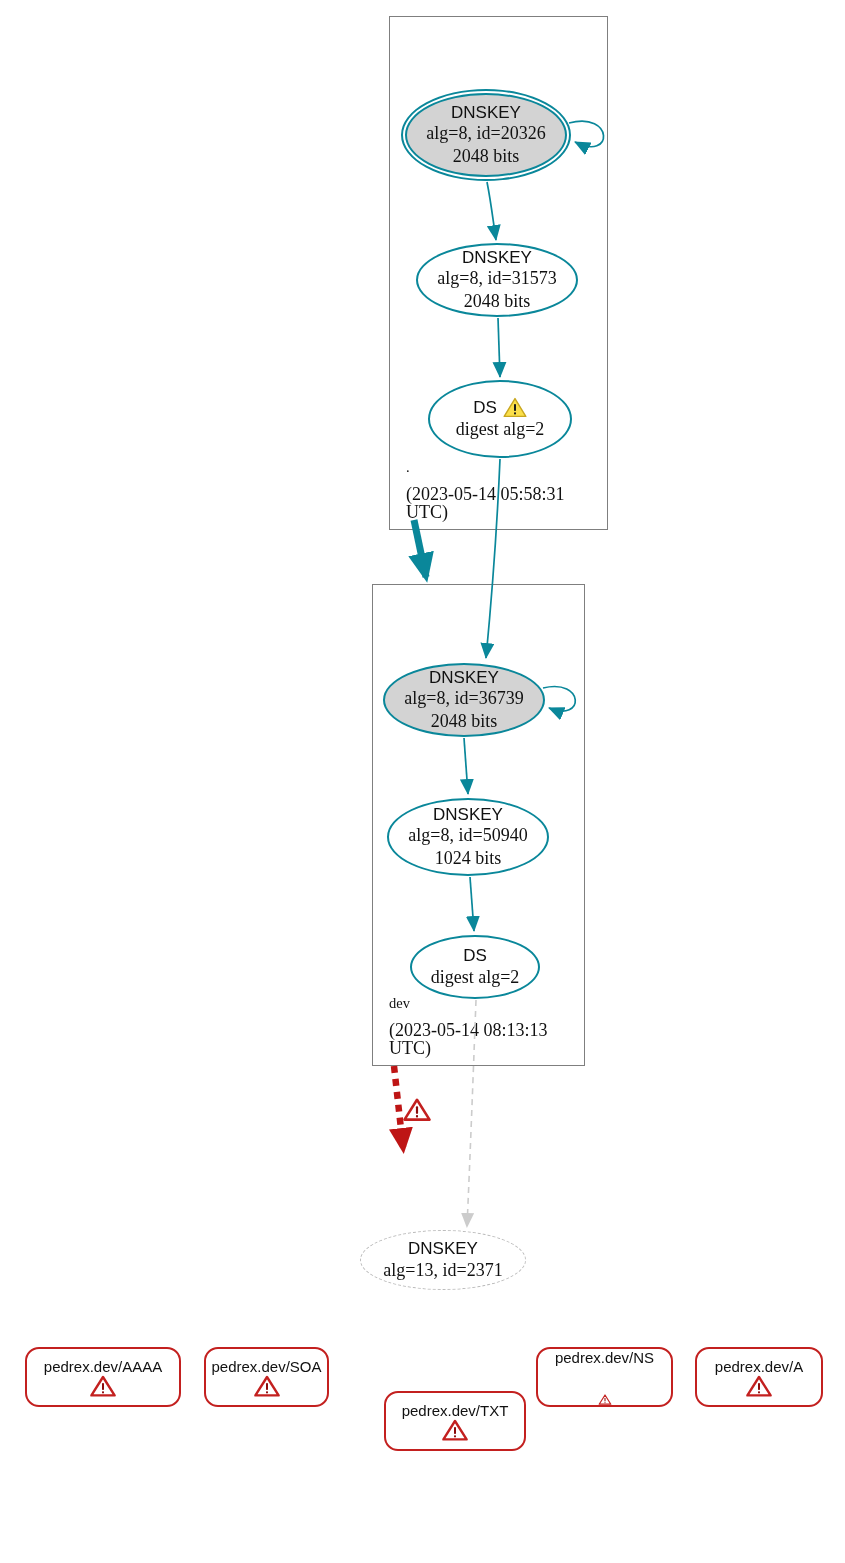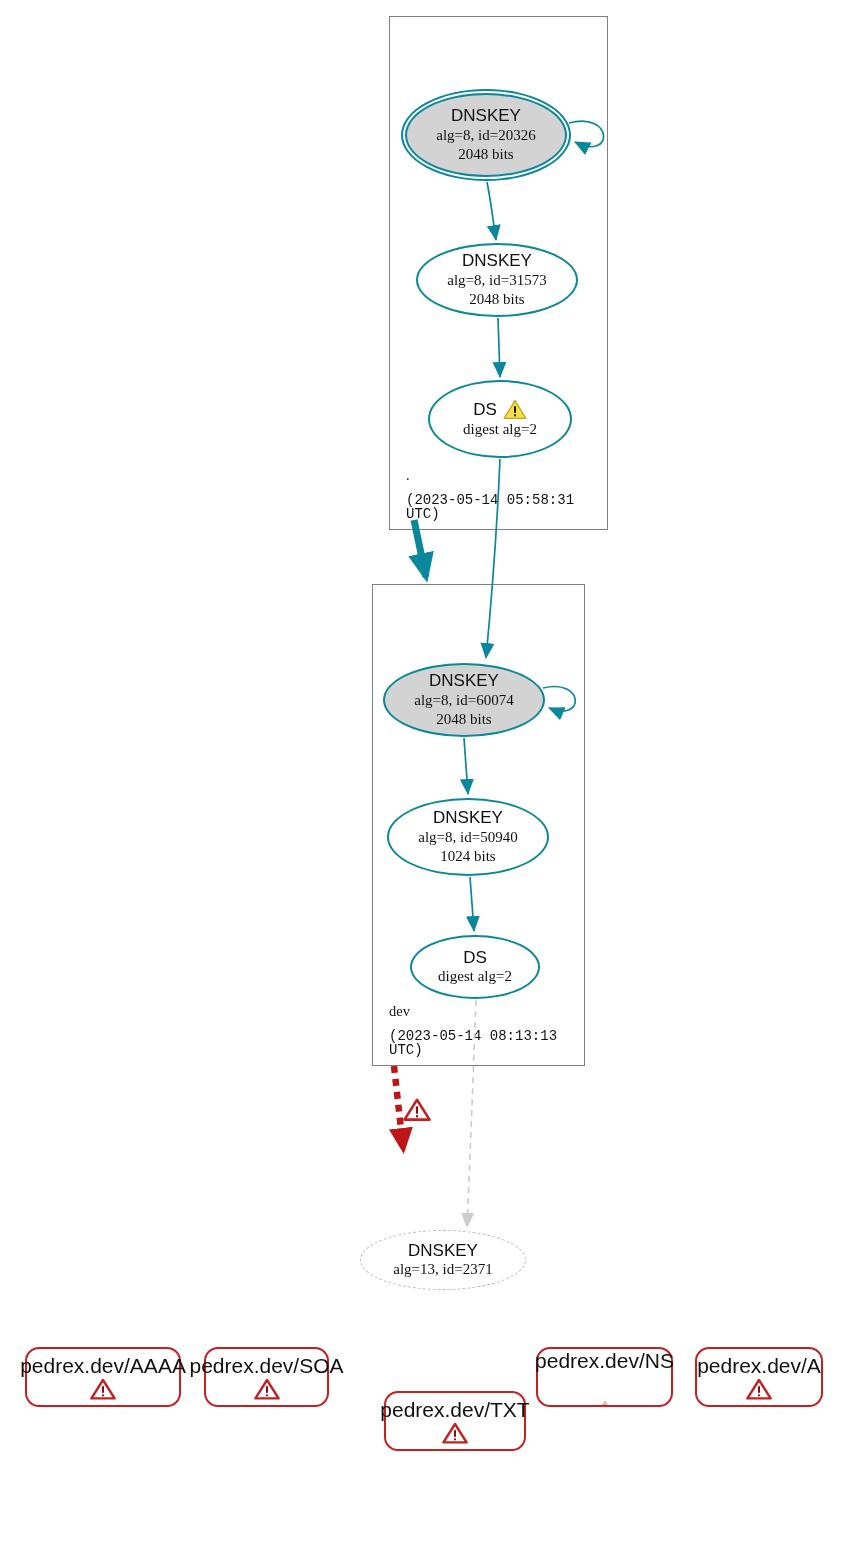--- a/index.html
+++ b/index.html
@@ -3,42 +3,42 @@
 <meta charset="utf-8">
 <style>
   html,body{margin:0;padding:0;background:#fff;}
   .canvas{position:relative;width:845px;height:1563px;background:#fff;
           font-family:"Liberation Serif",serif;color:#111;overflow:hidden;}
 
   
   .zone-box{position:absolute;border:1px solid #7f7f7f;background:#fff;box-sizing:border-box;z-index:1;}
   .zone-meta{position:absolute;left:16px;bottom:8px;z-index:2;}
   .zone-name{font-size:14.5px;line-height:1;}
-  .zone-ts{font-size:14px;line-height:1;margin-top:11px;font-family:Liberation Mono, monospace;}
+  .zone-ts{font-size:18px;line-height:1;margin-top:11px;}
 
   
   .node{position:absolute;border:2px solid var(--secure_teal,#0a879a);border-radius:50%;
         background:#fff;display:flex;flex-direction:column;align-items:center;justify-content:center;
         box-sizing:border-box;z-index:2;text-align:center;}
   .node-outer{position:absolute;border:2px solid var(--secure_teal,#0a879a);border-radius:50%;
         box-sizing:border-box;z-index:2;}
   .node-inner{position:absolute;inset:2px;border:2px solid var(--secure_teal,#0a879a);border-radius:50%;
         background:var(--node_gray,#d3d3d3);display:flex;flex-direction:column;align-items:center;
         justify-content:center;text-align:center;}
   .node.ksk{background:var(--node_gray,#d3d3d3);}
   .node.insecure{border:1.6px dashed #bcbcbc;background:#fff;}
   .node-title{font-family:"Liberation Sans",sans-serif;font-size:17px;line-height:1.15;color:#111;text-align:center;}
-  .node-detail{font-family:"Liberation Serif",serif;font-size:15px;line-height:1.25;color:#111;}
+  .node-detail{font-family:"Liberation Serif",serif;font-size:18px;line-height:1.25;color:#111;}
   .title-row{display:flex;align-items:center;justify-content:center;gap:6px;}
 
   
   .record{position:absolute;top:1347px;height:60px;border:2px solid var(--warn_red,#c3201f);
           border-radius:14px;background:#fff;display:flex;flex-direction:column;align-items:center;
           justify-content:center;gap:0px;box-sizing:border-box;z-index:2;}
-  .record-label{font-family:"Liberation Sans",sans-serif;font-size:21px;color:#111;}
+  .record-label{font-family:"Liberation Sans",sans-serif;font-size:15px;color:#111;}
 
   
   .edges{position:absolute;left:0;top:0;z-index:3;pointer-events:none;}
   .e-teal{stroke:var(--secure_teal,#0a879a);fill:none;}
   .e-teal-thin{stroke-width:1.7;}
   .e-teal-thick{stroke-width:7;}
   .e-red{stroke:var(--bogus_red,#be1515);fill:none;stroke-width:6.5;stroke-dasharray:7 6;}
   .e-gray{stroke:var(--insecure_gray,#cccccc);fill:none;stroke-width:1.6;stroke-dasharray:6 5;}
   .m-teal{fill:var(--secure_teal,#0a879a);}
   .m-red{fill:var(--bogus_red,#be1515);}
@@ -91,21 +91,21 @@
         <path class="tri-yellow" d="M12 1.6 L22.8 19.4 H1.2 Z"></path>
         <rect class="bang-dark" x="11" y="7" width="2" height="7" rx="0.8"></rect>
         <rect class="bang-dark" x="11" y="15.3" width="2" height="2.2" rx="0.8"></rect>
       </svg>
     </div>
     <div class="node-detail">digest alg=2</div>
   </div>
 
   <div class="node ksk" style="left:383px;top:663px;width:162px;height:74px;">
     <div class="node-title">DNSKEY</div>
-    <div class="node-detail">alg=8, id=60074</div>
+    <div class="node-detail">alg=8, id=36739</div>
     <div class="node-detail">2048 bits</div>
   </div>
 
   <div class="node" style="left:387px;top:798px;width:162px;height:78px;">
     <div class="node-title">DNSKEY</div>
     <div class="node-detail">alg=8, id=50940</div>
     <div class="node-detail">1024 bits</div>
   </div>
 
   <div class="node" style="left:410px;top:935px;width:130px;height:64px;">

